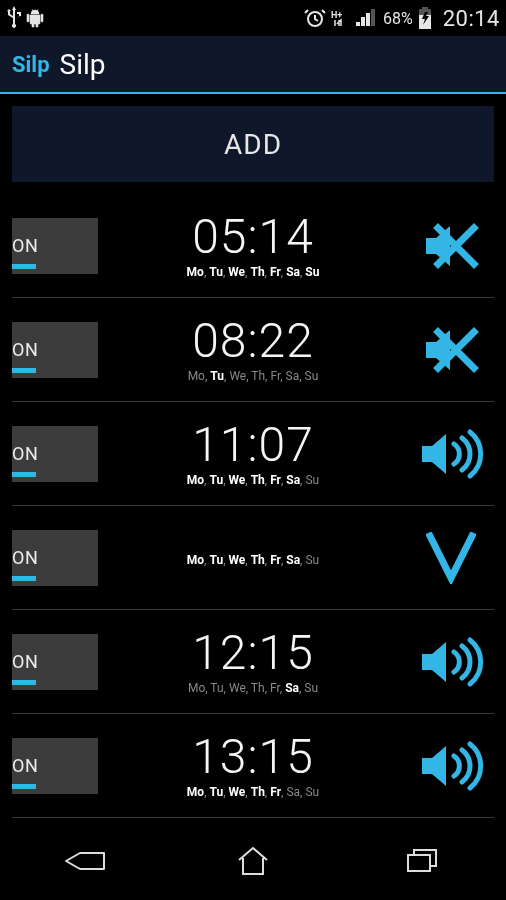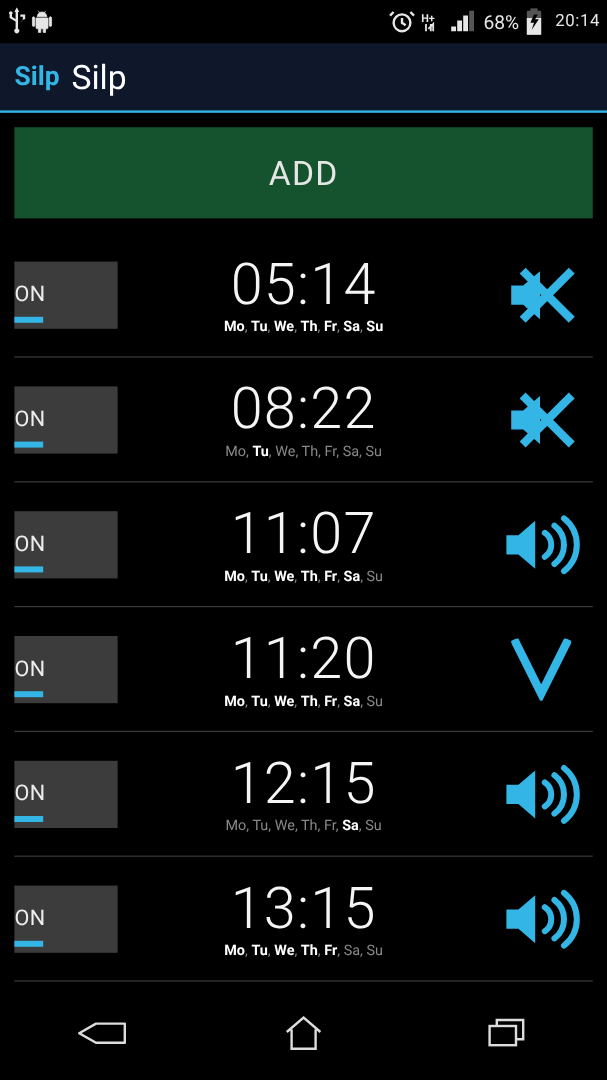--- a/index.html
+++ b/index.html
@@ -17,37 +17,37 @@
     background: #000;
     display: flex;
     align-items: center;
     justify-content: space-between;
     padding: 0 6px;
     font-size: 20px;
     color: #e6e6e6;
   }
   .status-left { display: flex; align-items: center; gap: 4px; }
   .status-right { display: flex; align-items: center; gap: 4px; }
-  .status-right .time { font-size: 14px; margin-left: 6px; font-weight: 400; letter-spacing: 0.5px;}
+  .status-right .time { font-size: 22px; margin-left: 6px; font-weight: 400; letter-spacing: 0.5px;}
   .status-right .pct { font-size: 16px; margin-left: 2px;}
   .app-title-bar {
     height: 58px;
     display: flex;
     align-items: center;
     padding-left: 12px;
     border-bottom: 2px solid #33b5e5;
     background: #0f172a;
   }
   .app-brand { color: #33b5e5; font-size: 22px; font-weight: 700; margin-right: 10px;}
   .app-page-title { color: #fff; font-size: 28px; font-weight: 400;}
   .content { padding: 12px 12px 0 12px; }
   .add-btn {
     width: 100%;
     height: 76px;
-    background: #14532d;
+    background: #0f172a;
     display: flex;
     align-items: center;
     justify-content: center;
     font-size: 28px;
     color: #e6e6e6;
     letter-spacing: 1px;
     cursor: pointer;
   }
   .list { margin-top: 12px; }
   .row {
@@ -224,21 +224,20 @@
       <path d="M52 6 A28 28 0 0 1 52 50" fill="none" stroke="#33b5e5" stroke-width="5" stroke-linecap="round"></path>
     </svg>
         </div>
       </div>
       <div class="row">
         <div class="toggle">
           <span class="lbl">ON</span>
           <div class="indicator"></div>
         </div>
         <div class="time-block">
-          <div class="bigtime">11:20</div>
           <div class="days"><span class="day active">Mo</span>, <span class="day active">Tu</span>, <span class="day active">We</span>, <span class="day active">Th</span>, <span class="day active">Fr</span>, <span class="day active">Sa</span>, <span class="day">Su</span></div>
         </div>
         <div class="mode-icon">
           <svg width="50" height="52" viewBox="0 0 50 52">
       <path d="M4 4 L25 46 L46 4" fill="none" stroke="#33b5e5" stroke-width="7" stroke-linejoin="miter" stroke-linecap="square"></path>
     </svg>
         </div>
       </div>
       <div class="row">
         <div class="toggle">

